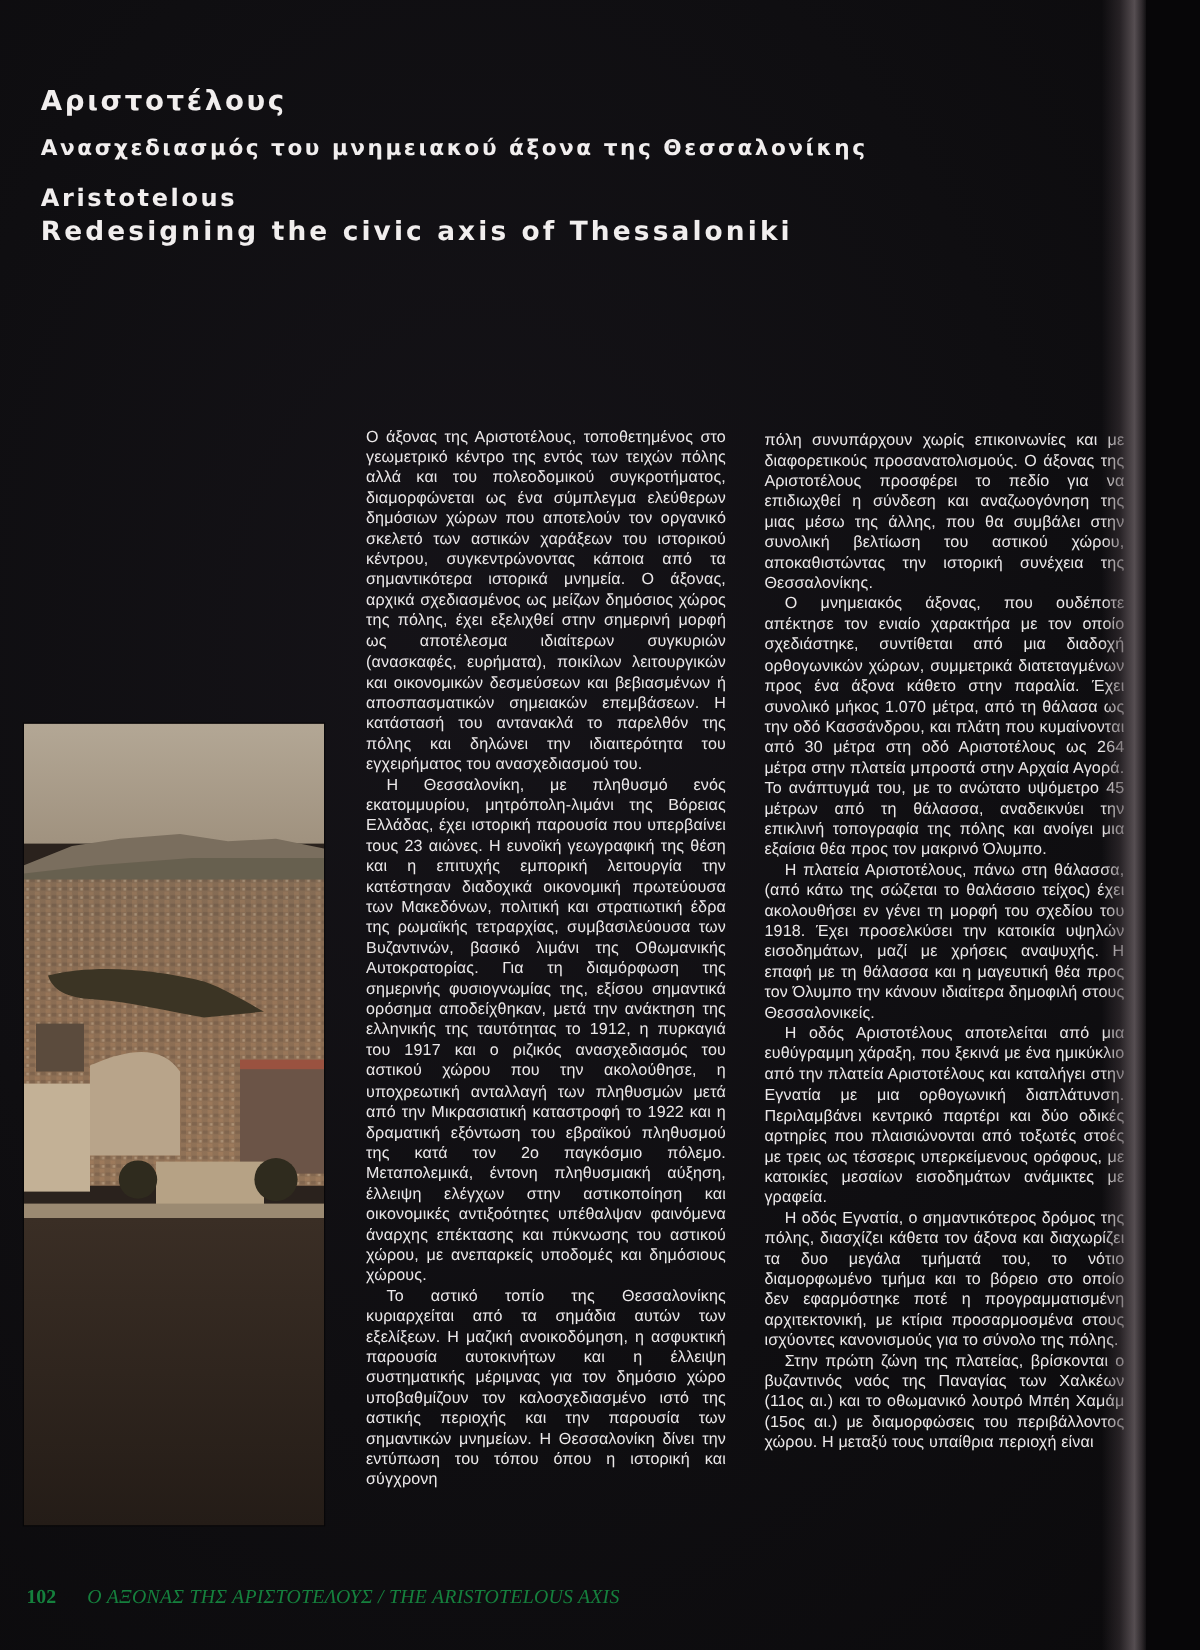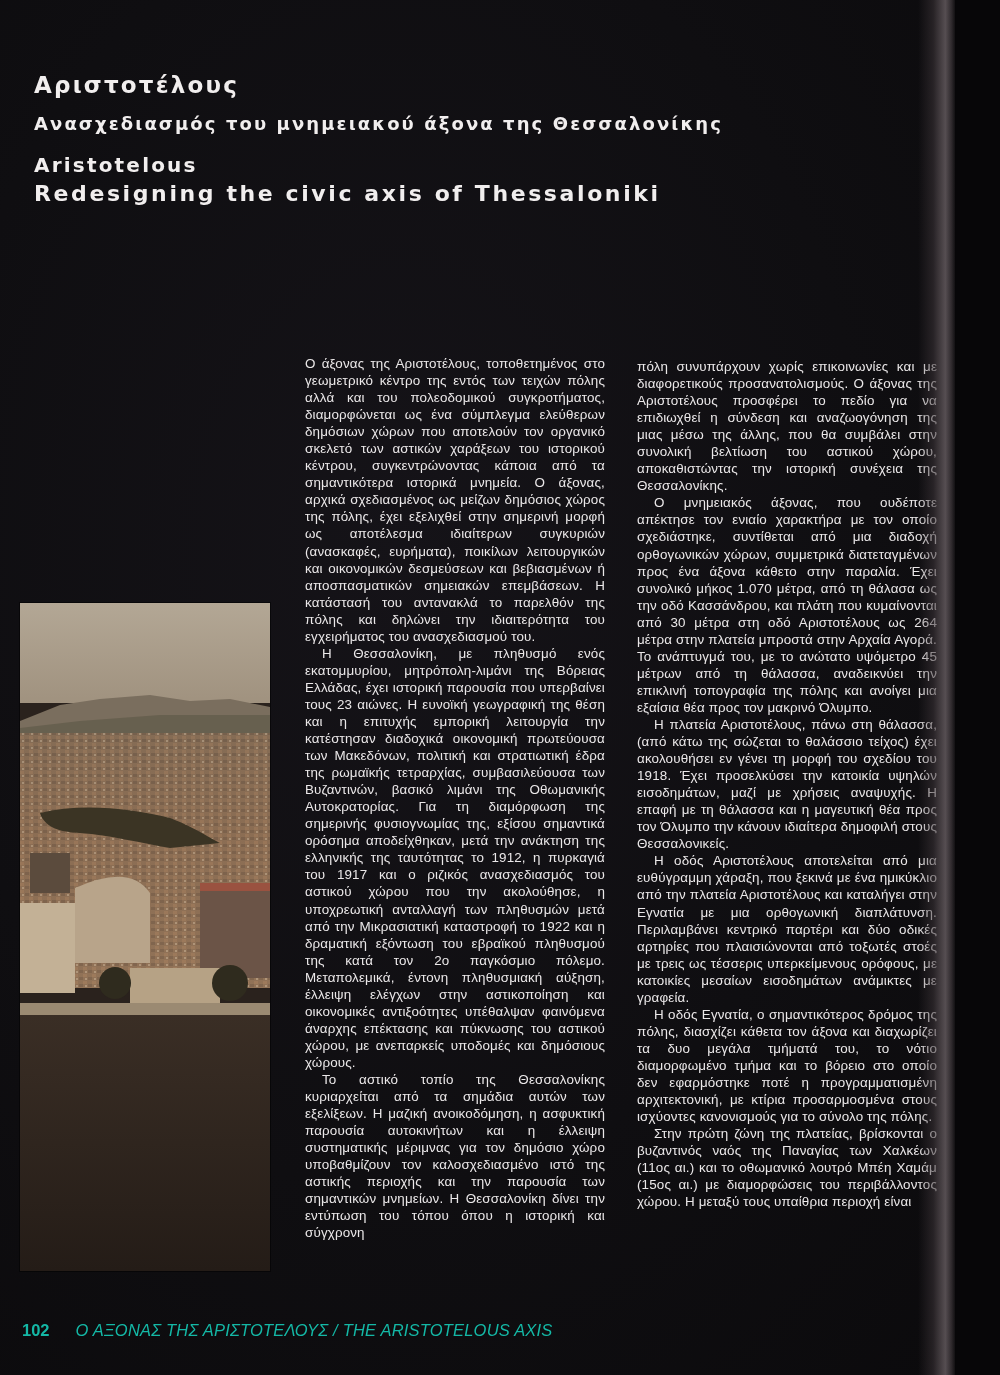--- a/index.html
+++ b/index.html
@@ -104,23 +104,23 @@
     .column p {
       margin: 0;
       text-indent: 17px;
     }
     .column p.noindent { text-indent: 0; }
 
     .footer {
       position: absolute;
       left: 22px;
       top: 1321px;
-      font-family: Liberation Sans, sans-serif;
+      font-family: Liberation Serif, serif;
       font-size: 16.5px;
-      color: #14b8a6;
+      color: #15803d;
       white-space: nowrap;
     }
     .footer .page-number {
       font-weight: bold;
       margin-right: 26px;
     }
     .footer .running-head {
       font-style: italic;
       letter-spacing: 0.2px;
     }

